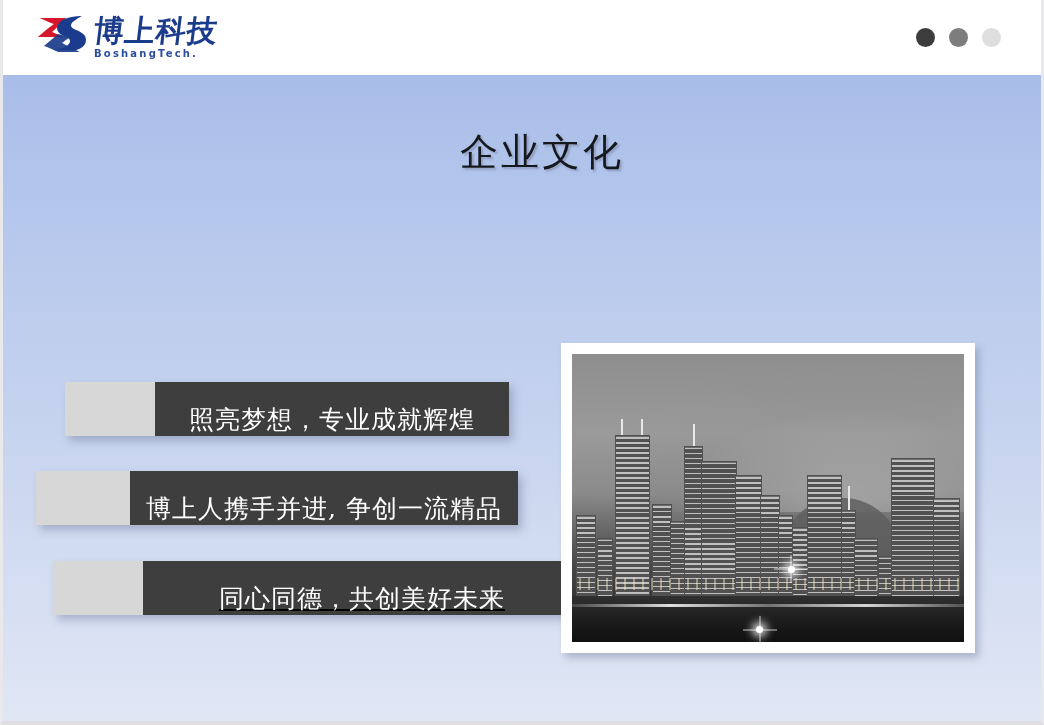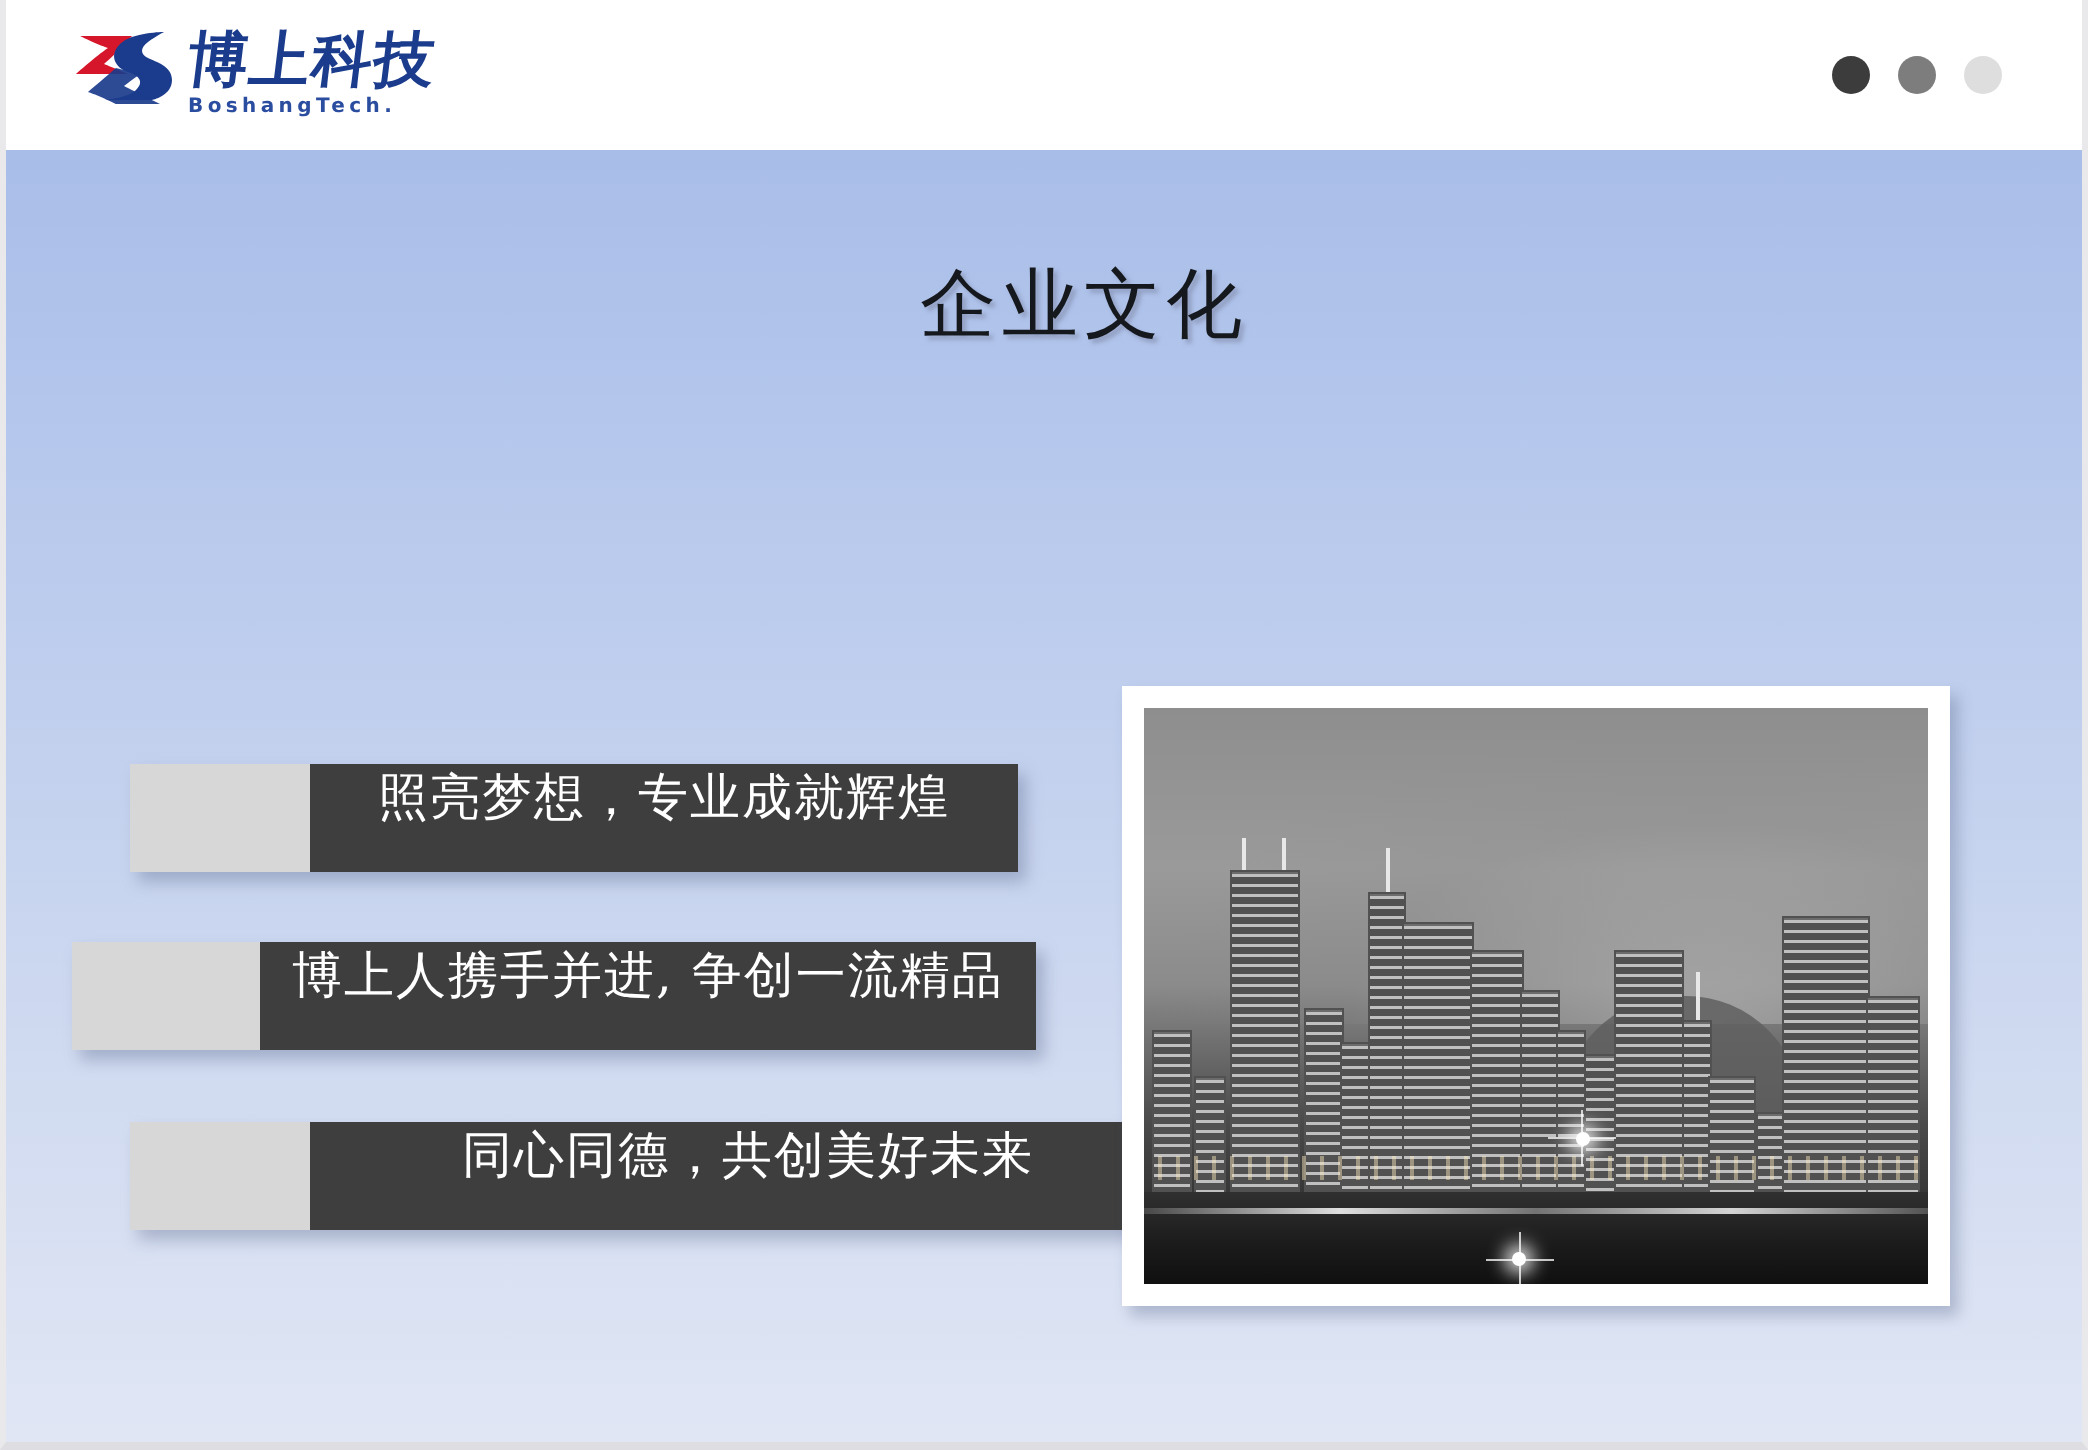--- a/index.html
+++ b/index.html
@@ -130,40 +130,40 @@
     filter: drop-shadow(4px 5px 4px rgba(70,85,120,0.32));
   }
   .bar-block {
     flex: 0 0 auto;
     background: #d7d7d7;
   }
   .bar-body {
     flex: 1 1 auto;
     background: #3e3e3e;
     display: flex;
-    align-items: flex-start;
+    align-items: flex-end;
     justify-content: center;
     padding: 0 16px;
     box-sizing: border-box;
   }
   .bar-text {
     font-family: "DejaVu Serif", "Liberation Serif", serif;
     font-size: 25px;
     color: #ffffff;
     white-space: nowrap;
     letter-spacing: 1px;
   }
 
   #bar-1 { left: 62px; top: 307px; width: 444px; }
   #bar-1 .bar-block { width: 90px; }
 
   #bar-2 { left: 33px; top: 396px; width: 412px; }
   #bar-2 .bar-block { width: 94px; }
 
-  #bar-3 { left: 62px; top: 486px; width: 528px; }
+  #bar-3 { left: 50px; top: 486px; width: 528px; text-decoration: underline; }
   #bar-3 .bar-block { width: 90px; }
 
   
   .photo-frame {
     position: absolute;
     left: 558px;
     top: 268px;
     width: 414px;
     height: 310px;
     background: #ffffff;

